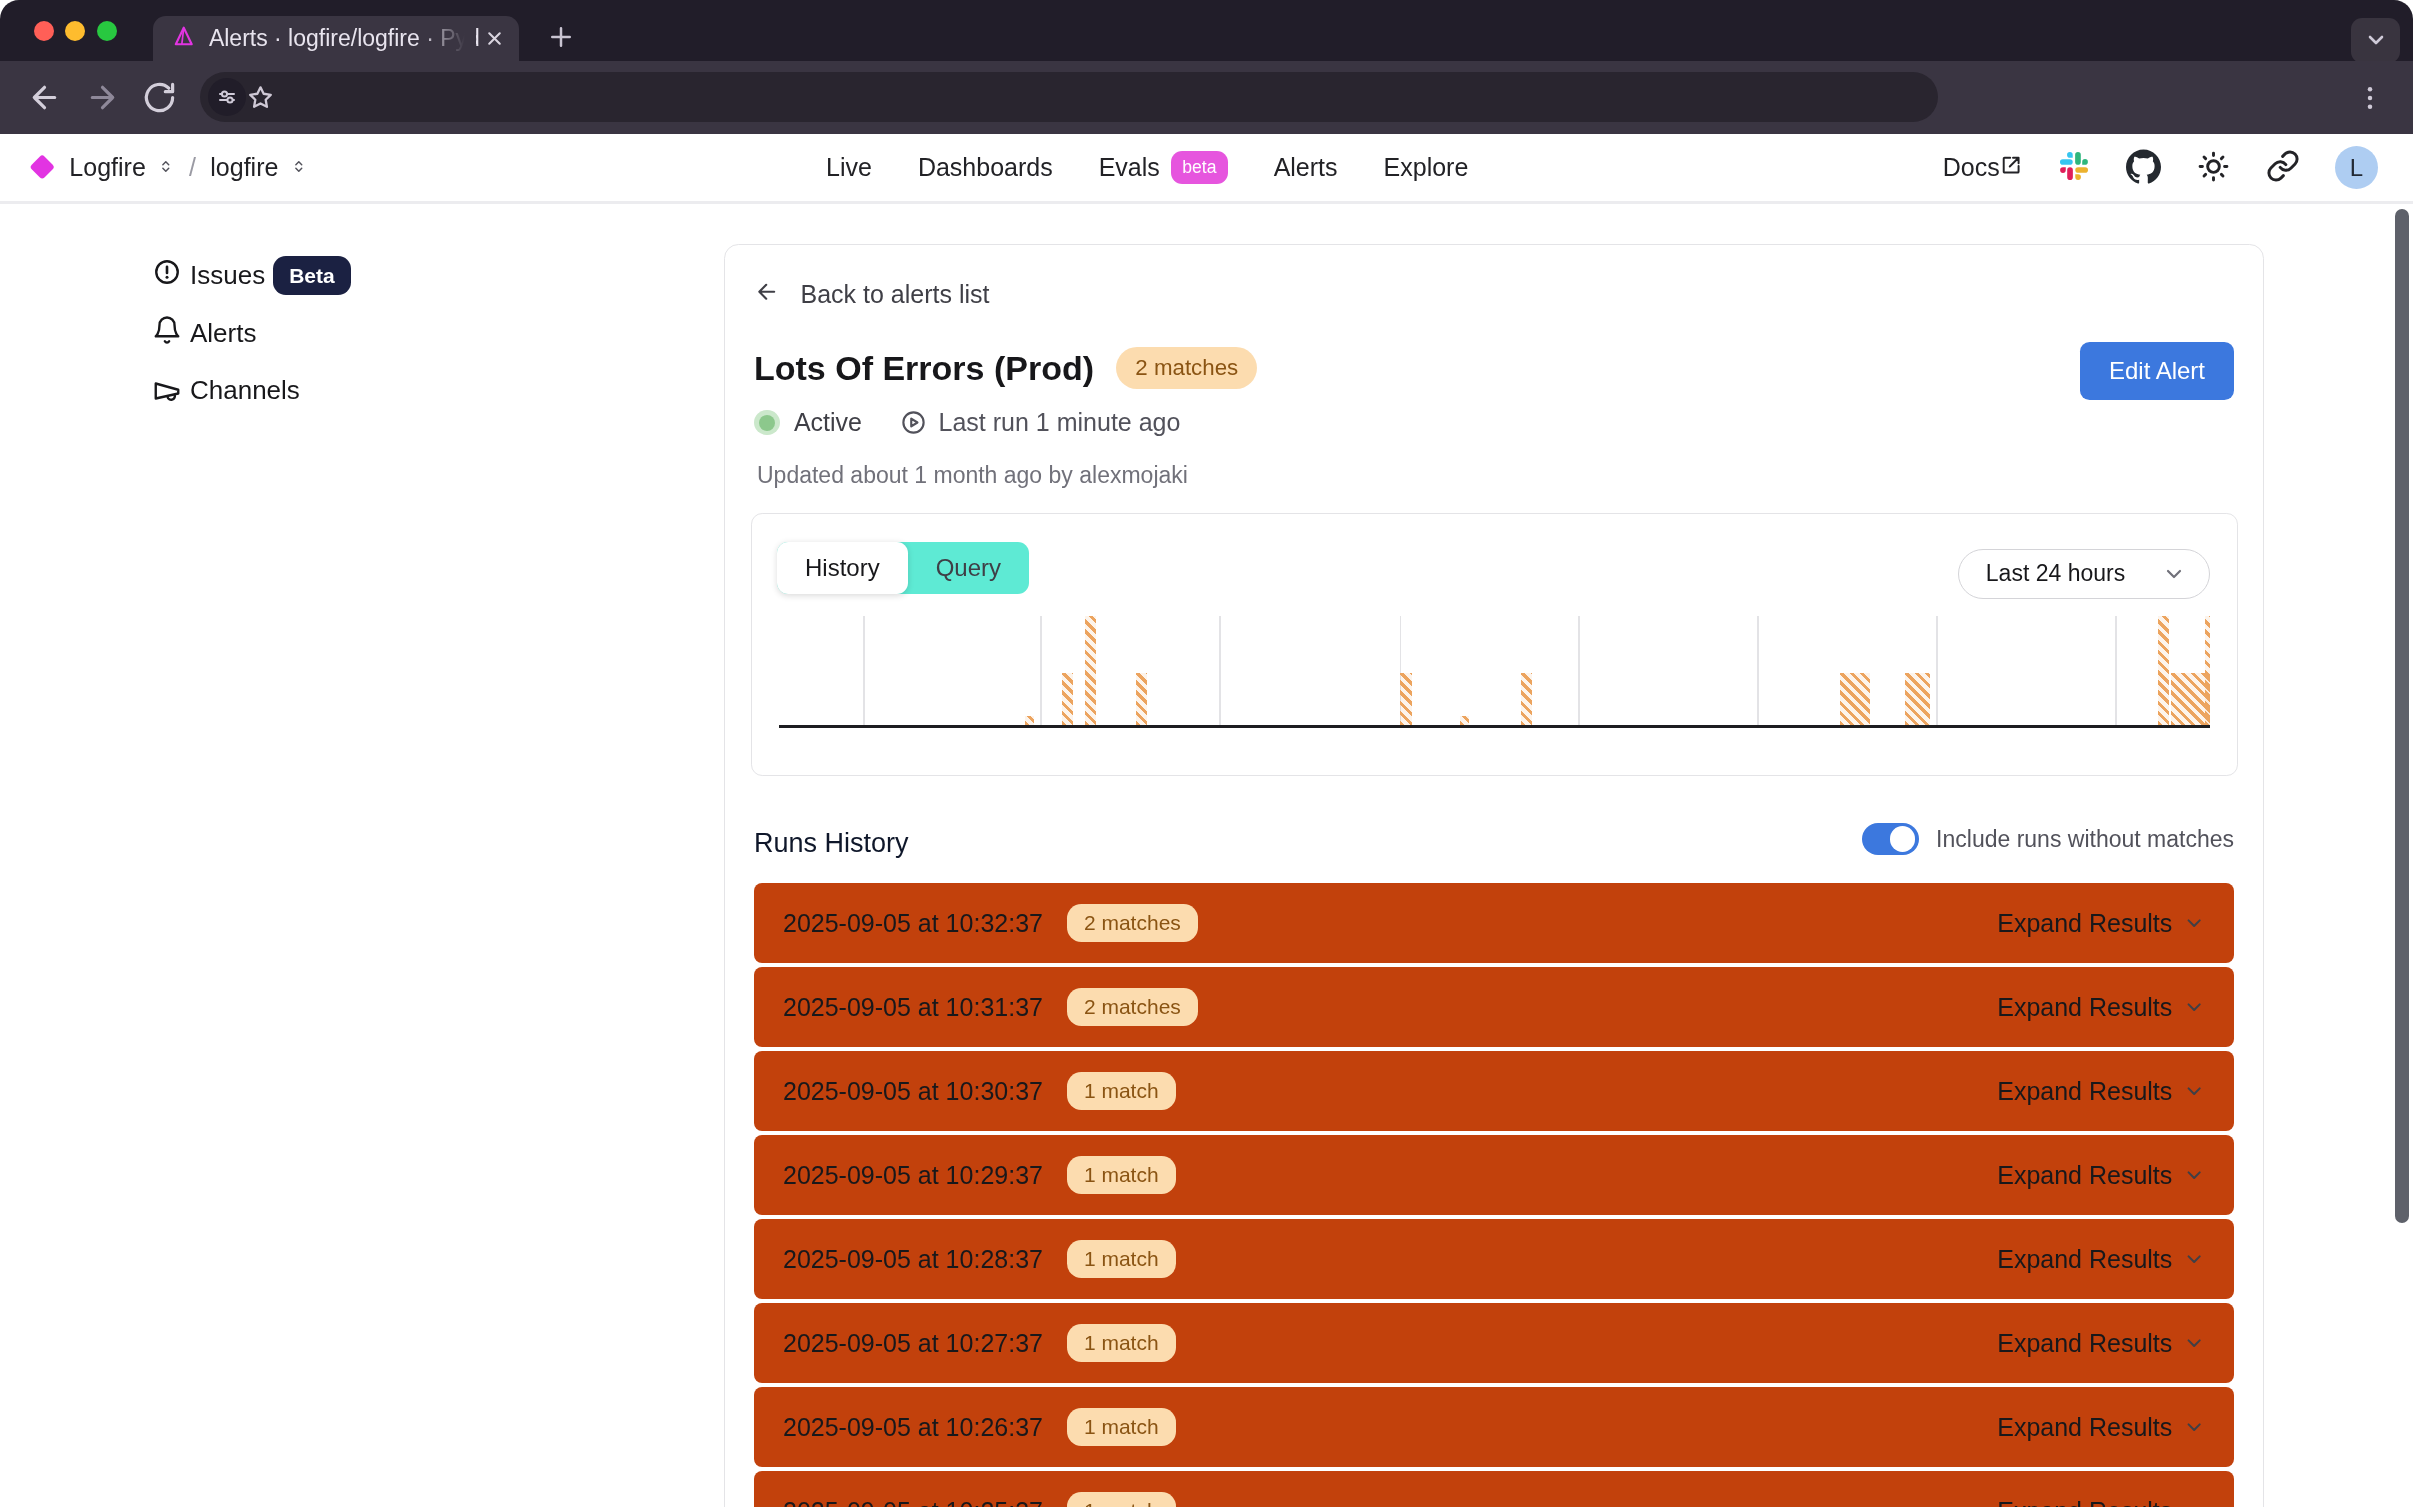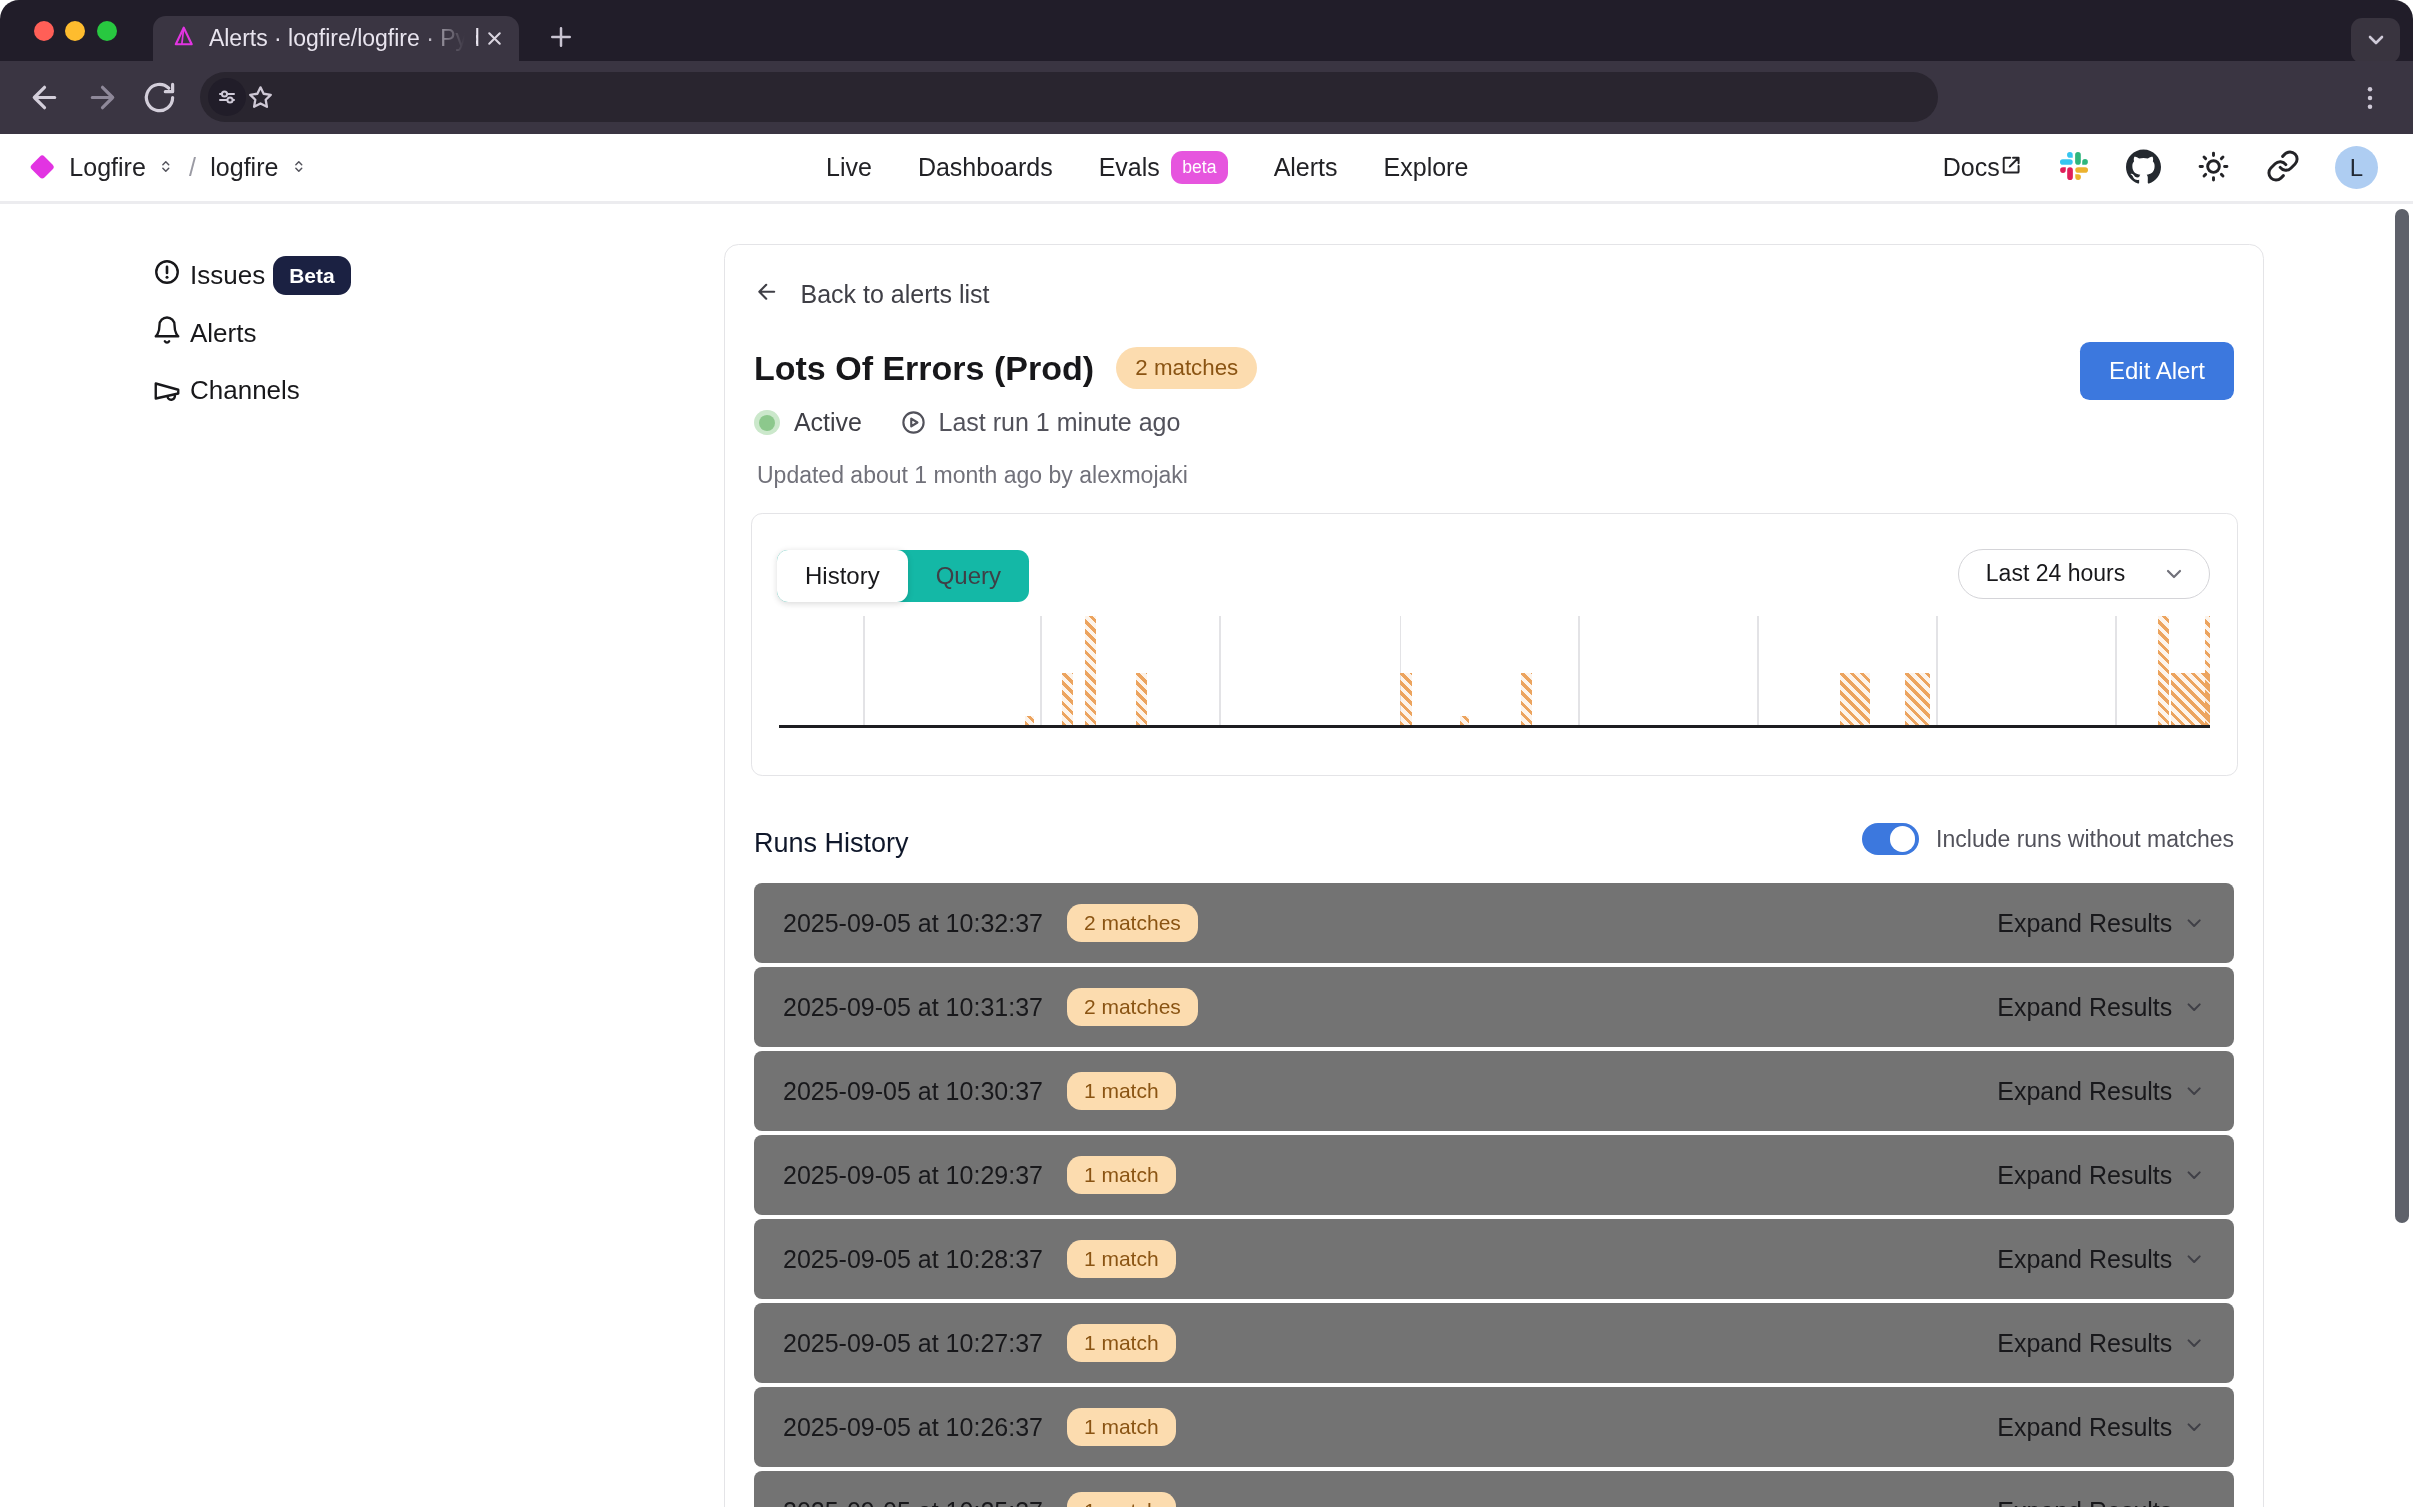--- a/index.html
+++ b/index.html
@@ -53,39 +53,39 @@
   .status-row { position: absolute; left: 29px; top: 163px; display: flex; align-items: center; gap: 14.4px; }
   .green-dot { width: 25.5px; height: 25.5px; border-radius: 50%; background: #cbe8cb; display: flex; align-items: center; justify-content: center; }
   .green-dot i { width: 16px; height: 16px; border-radius: 50%; background: #8cc88c; display: block; }
   .status-text { font-size: 25px; color: #3f3f46; }
   .lastrun { display: flex; align-items: center; gap: 11.2px; margin-left: 24px; }
   .lastrun span { font-size: 25px; color: #52525b; }
   .updated { position: absolute; left: 32px; top: 217px; font-size: 23px; color: #71717a; }
 
   
   .chart-card { position: absolute; left: 25.5px; right: 25.5px; top: 268px; height: 263px; border: 1.6px solid #e4e4e7; border-radius: 11.2px; background: #fff; }
-  .seg { position: absolute; left: 25.5px; top: 36px; display: inline-flex; background: #14b8a6; border-radius: 11.2px; }
+  .seg { position: absolute; left: 25.5px; top: 28px; display: inline-flex; background: #5eead4; border-radius: 11.2px; }
   .seg-btn { font-size: 24px; padding: 12px 28px; border-radius: 11.2px; color: #3f3f46; cursor: pointer; }
   .seg-btn.active { background: #fff; color: #18181b; box-shadow: 0 1.6px 6.4px rgba(0,0,0,0.14); }
   .range-select { position: absolute; right: 27px; top: 35px; display: flex; align-items: center; gap: 37px; border: 1.6px solid #d4d4d8; border-radius: 25px; padding: 10.4px 22.3px 10.4px 27px; font-size: 23px; color: #18181b; cursor: pointer; background: #fff; }
   .plot { position: absolute; left: 27px; right: 27px; top: 102px; height: 112px; overflow: hidden; }
   .axis { position: absolute; left: 0; right: 0; bottom: 0; height: 3.2px; background: #1d1d20; }
   .gridline { position: absolute; top: 0; bottom: 3.2px; width: 1.6px; background: #e3e3e6; }
   .bar { position: absolute; bottom: 3.2px; background: repeating-linear-gradient(45deg, #eca45f 0px, #eca45f 3.2px, rgba(236,164,95,0.12) 3.2px, rgba(236,164,95,0.12) 7.2px); }
   .xlabels { position: absolute; left: 27px; right: 27px; top: 227px; height: 27px; }
   .xlabel { position: absolute; transform: translateX(-50%); font-size: 21px; color: #52525b; white-space: nowrap; }
 
   
   .runs-heading { position: absolute; left: 29px; top: 583px; font-size: 27px; color: #0f172a; font-weight: 500; }
   .toggle-row { position: absolute; right: 29px; top: 578px; display: flex; align-items: center; gap: 17.6px; }
   .toggle { width: 57px; height: 32px; border-radius: 16px; background: #3c78de; position: relative; cursor: pointer; }
   .toggle .knob { position: absolute; right: 3.2px; top: 3.2px; width: 25.5px; height: 25.5px; border-radius: 50%; background: #fff; }
   .toggle-label { font-size: 23px; color: #52525b; }
   .runs-list { position: absolute; left: 29px; right: 29px; top: 638px; display: flex; flex-direction: column; gap: 4px; }
-  .run-row { height: 80px; background: #737373; border-radius: 8px; display: flex; align-items: center; justify-content: space-between; padding: 0 29px; cursor: pointer; }
+  .run-row { height: 80px; background: #c2410c; border-radius: 8px; display: flex; align-items: center; justify-content: space-between; padding: 0 29px; cursor: pointer; }
   .run-left { display: flex; align-items: center; gap: 24px; }
   .run-time { font-size: 25px; color: #18181b; }
   .run-badge { background: #fcdcaf; color: #8a5413; font-size: 21px; padding: 7.2px 17px; border-radius: 14.4px; white-space: nowrap; }
   .run-right { display: flex; align-items: center; gap: 10.4px; }
   .expand-label { font-size: 25px; color: #18181b; font-weight: 500; }
 
   .scroll-thumb { position: absolute; left: 2395px; top: 209px; width: 13.6px; height: 1014px; background: #5e616a; border-radius: 7.2px; }
 </style>
 </head>
 <body>

